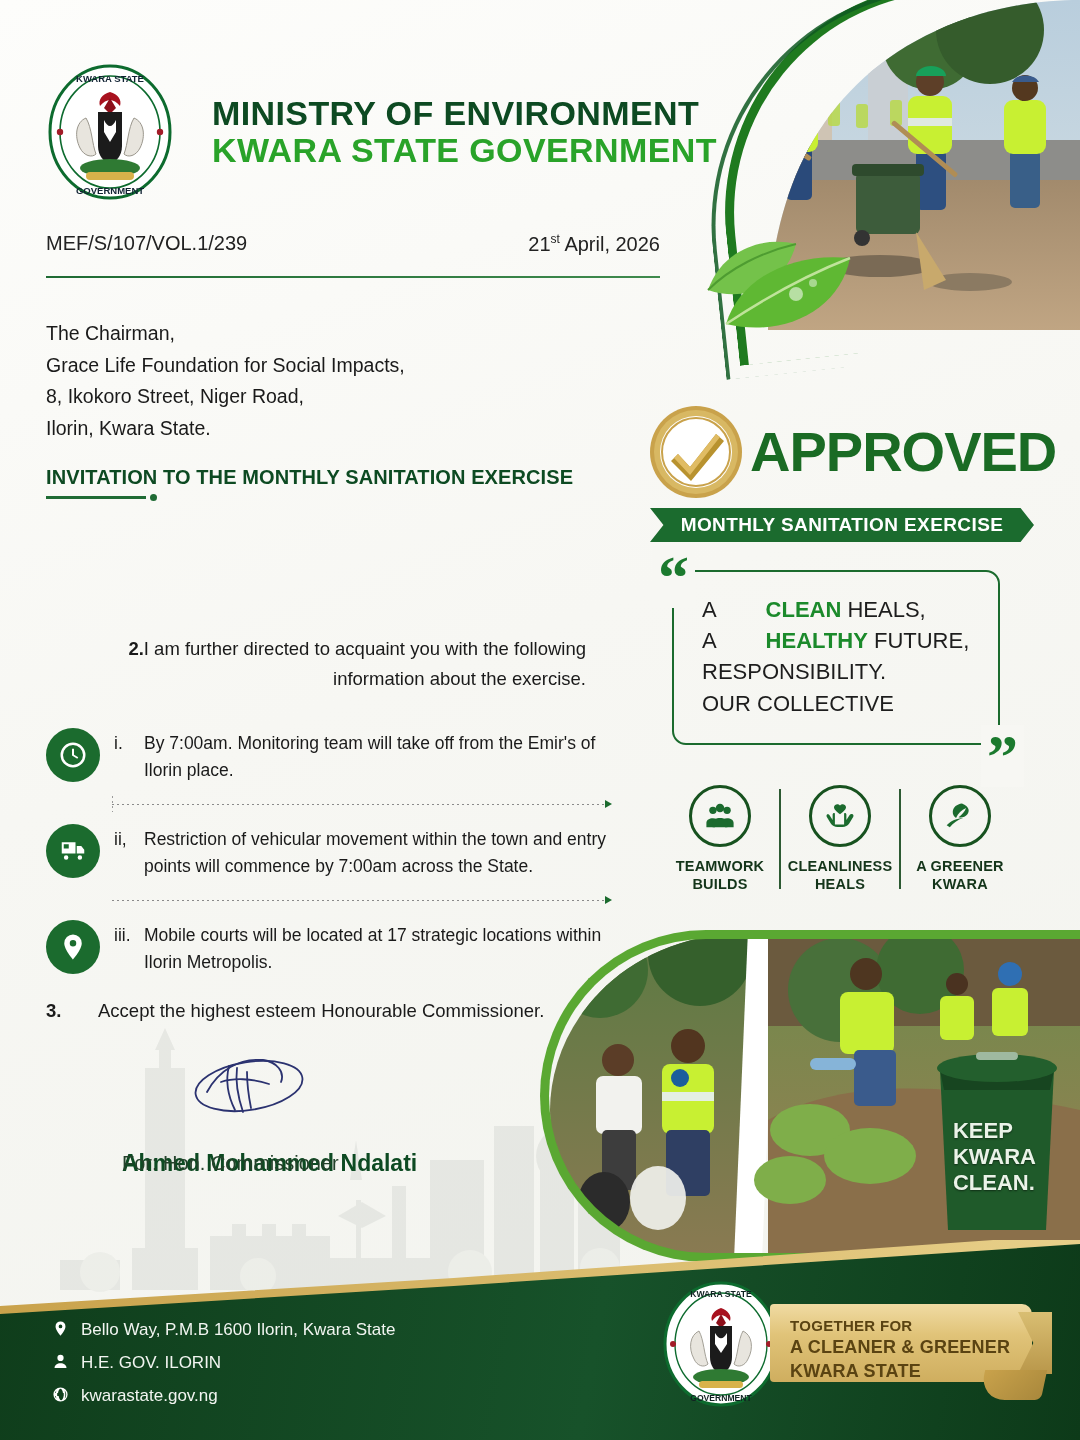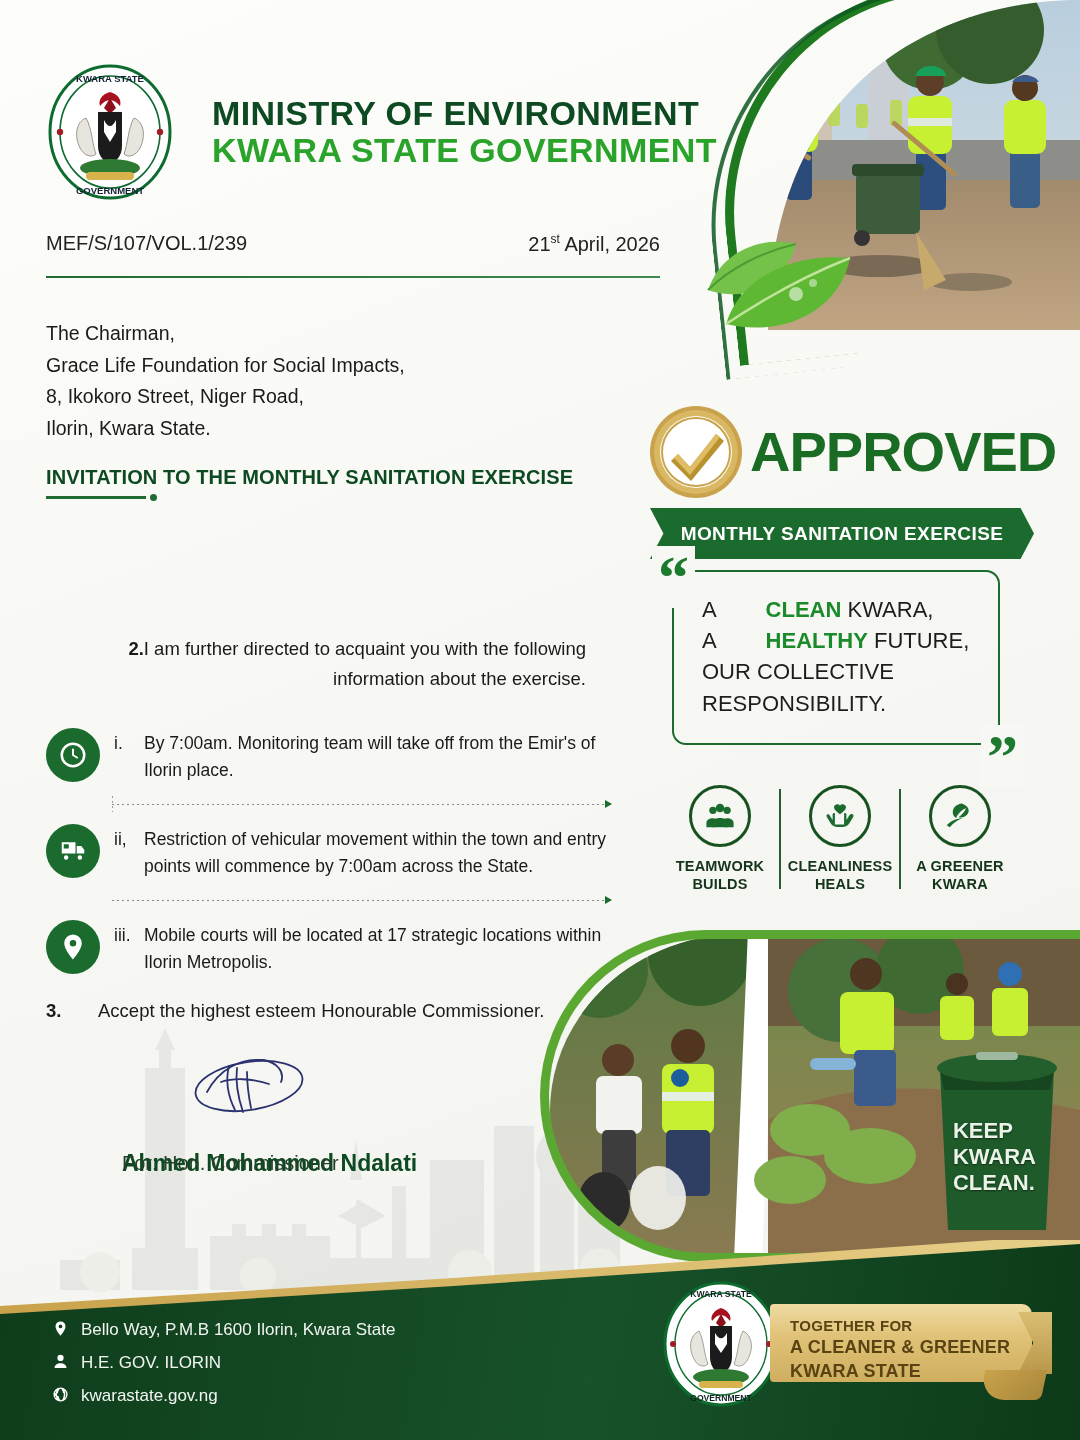--- a/index.html
+++ b/index.html
@@ -92,21 +92,21 @@
   .sig-svg { position:absolute; left:185px; top:1052px; width:130px; height:68px; }
   .sig-name { position:absolute; left:122px; top:1122px; font-size:23px; font-weight:bold; color:#0d4a22;margin-top:28px; }
   .sig-role { position:absolute; left:122px; top:1152px; font-size:20px; color:#24412b; }
 
   
   .approved-wrap { position:absolute; left:648px; top:404px; width:400px; }
   .approved-row { display:flex; align-items:center; gap:6px; }
   .seal { width:96px; height:96px; flex:none; }
   .approved-word { font-size:56px; font-weight:bold; color:#1a6b24; letter-spacing:-1px;
                    line-height:1; font-family:"Liberation Sans", sans-serif; }
-  .ribbon { position:relative; margin-top:8px; margin-left:2px; height:51px; width:384px; }
+  .ribbon { position:relative; margin-top:8px; margin-left:2px; height:34px; width:384px; }
   .ribbon-bg2 { position:absolute; inset:0; background:#1b6b2e;
       -webkit-clip-path: polygon(0 0, 96.5% 0, 100% 50%, 96.5% 100%, 0 100%, 3.5% 50%);
       clip-path: polygon(0 0, 96.5% 0, 100% 50%, 96.5% 100%, 0 100%, 3.5% 50%); }
   .ribbon-text { position:absolute; inset:0; display:flex; align-items:center; justify-content:center;
       color:#fff; font-size:19px; font-weight:bold; letter-spacing:.4px; }
 
   
   .quote-box { position:absolute; left:672px; top:570px; width:328px; height:175px;
       border:2px solid #1b6b2e; border-radius:14px; }
   .quote-mark-open { position:absolute; left:-22px; top:-26px; font-size:62px; color:#1b7a2e;
@@ -417,24 +417,24 @@
     </div>
     <div class="ribbon">
       <div class="ribbon-bg2"></div>
       <div class="ribbon-text">MONTHLY SANITATION EXERCISE</div>
     </div>
   </div>
 
   <div class="quote-box">
     <span class="quote-mark-open">“</span>
     <div class="quote-text">
-      <div><span>A </span><span class="hl">CLEAN</span><span> KWARA,</span></div>
+      <div><span>A </span><span class="hl">CLEAN</span><span> HEALS,</span></div>
       <div><span>A </span><span class="hl">HEALTHY</span><span> FUTURE,</span></div>
+      <div>RESPONSIBILITY.</div>
       <div>OUR COLLECTIVE</div>
-      <div>RESPONSIBILITY.</div>
     </div>
     <span class="quote-mark-close">”</span>
   </div>
 
   <div class="features">
     <div class="feat">
       <div class="ring">
         <svg viewBox="0 0 24 24">
             <circle cx="7" cy="8" r="2.6"></circle>
             <circle cx="17" cy="8" r="2.6"></circle>

